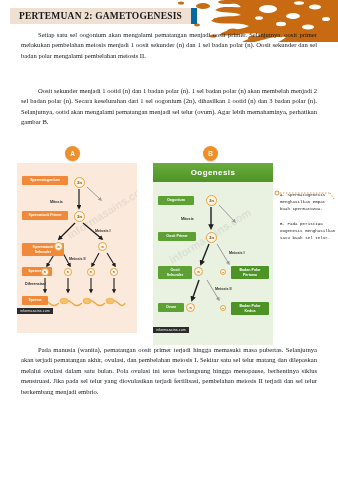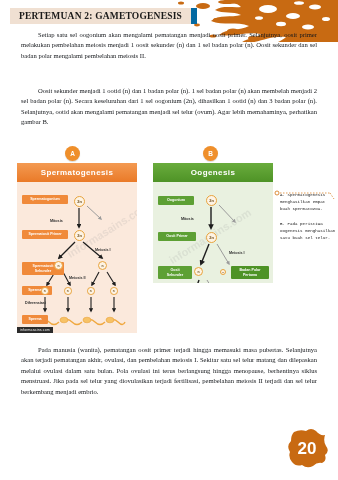--- a/index.html
+++ b/index.html
@@ -49,21 +49,21 @@
     box-shadow: 0 1px 1px rgba(0,0,0,.15);
   }
   .badge-a { top: 146px; left: 65px; }
   .badge-b { top: 146px; left: 203px; }
 
   
   .panel {
     position: absolute; overflow: hidden;
   }
   .panel-left  { top: 163px; left: 17px;  width: 120px; height: 170px; background: #fbe9dc; }
-  .panel-right { top: 163px; left: 153px; width: 120px; height: 120px; background: #e9f1e0; }
+  .panel-right { top: 163px; left: 153px; width: 120px; height: 182px; background: #e9f1e0; }
 
   .panel-head {
     height: 19px; width: 100%;
     display: flex; align-items: center; justify-content: center;
     font-family: "Liberation Sans", sans-serif;
     font-size: 8px; font-weight: bold; letter-spacing: .4px; color: #ffffff;
   }
   .head-orange { background: linear-gradient(#f39a52, #ea7a28); }
   .head-green  { background: linear-gradient(#6aac3d, #4e9326); }
 
@@ -188,21 +188,20 @@
   </div>
 
   <div class="para p1">Setiap satu sel oogonium akan mengalami pematangan menjadi oosit primer. Selanjutnya, oosit primer melakukan pembelahan meiosis menjadi 1 oosit sekunder (n) dan 1 sel badan polar (n). Oosit sekunder dan sel badan polar mengalami pembelahan meiosis II.</div>
   <div class="para p2">Oosit sekunder menjadi 1 ootid (n) dan 1 badan polar (n). 1 sel badan polar (n) akan membelah menjadi 2 sel badan polar (n). Secara keseluruhan dari 1 sel oogonium (2n), dihasilkan 1 ootid (n) dan 3 badan polar (n). Selanjutnya, ootid akan mengalami pematangan menjadi sel telur (ovum). Agar lebih memahaminya, perhatikan gambar B.</div>
   <div class="para p3">Pada manusia (wanita), pematangan oosit primer terjadi hingga memasuki masa pubertas. Selanjutnya akan terjadi pematangan akhir, ovulasi, dan pembelahan meiosis I. Sekitar satu sel telur matang dan dilepaskan melalui ovulasi dalam satu bulan. Pola ovulasi ini terus berlangsung hingga menopause, berhentinya siklus menstruasi. Jika pada sel telur yang diovulasikan terjadi fertilisasi, pembelahan meiosis II terjadi dan sel telur berkembang menjadi embrio.</div>
 
   <div class="badge badge-a">A</div>
   <div class="badge badge-b">B</div>
 
   <div class="panel panel-left">
-    <div class="panel-head head-orange">Spermatogenesis</div>
     <div class="panel-body">
 
       <div class="wm-ghost" style="top:42px; left:44px;">informasains.com</div>
 
       <svg width="120" height="151" viewBox="0 0 120 151" style="position:absolute;top:0;left:0;">
         <defs>
           <marker id="ah" markerWidth="4" markerHeight="4" refX="2.6" refY="2" orient="auto">
             <path d="M0,0 L4,2 L0,4 z" fill="#1d1d1d"></path>
           </marker>
           <marker id="ahg" markerWidth="4" markerHeight="4" refX="2.6" refY="2" orient="auto">
@@ -315,26 +314,20 @@
       <line x1="6" y1="3" x2="56" y2="3" stroke="#d4740f" stroke-width=".7" stroke-dasharray="1.5 1.5"></line>
       <line x1="56" y1="3" x2="60" y2="9" stroke="#d4740f" stroke-width=".7" stroke-dasharray="1.5 1.5"></line>
     </svg>
   </div>
   <div class="note">
     <p>A. Spermatogenesis menghasilkan empat buah spermatozoa.</p>
     <p>B. Pada peristiwa oogenesis menghasilkan satu buah sel telur.</p>
   </div>
 
 
-  <div class="page-blob">
-    <svg width="42" height="42" viewBox="0 0 42 42" style="position:absolute;top:0;left:0;z-index:1;" xmlns="http://www.w3.org/2000/svg">
-      <path d="M8 4 q6 -3 12 -1 q5 -4 10 0 q4 5 9 4 q-2 6 1 11 q4 5 -1 9 q2 6 -3 8 q-5 -1 -9 3 q-6 3 -11 -1 q-6 2 -10 -3 q-4 -5 -2 -10 q-4 -6 1 -11 q0 -6 3 -9 z" fill="#c86a12"></path>
-    </svg>
-    <div class="page-num">20</div>
-  </div>
 
   <div class="splatter-bottom">
     <svg width="120" height="34" viewBox="0 0 120 34" xmlns="http://www.w3.org/2000/svg">
       <g fill="#c86a12" opacity=".0">
           <rect width="120" height="34"></rect>
         </g>
     </svg>
   </div>
 
 </div>

